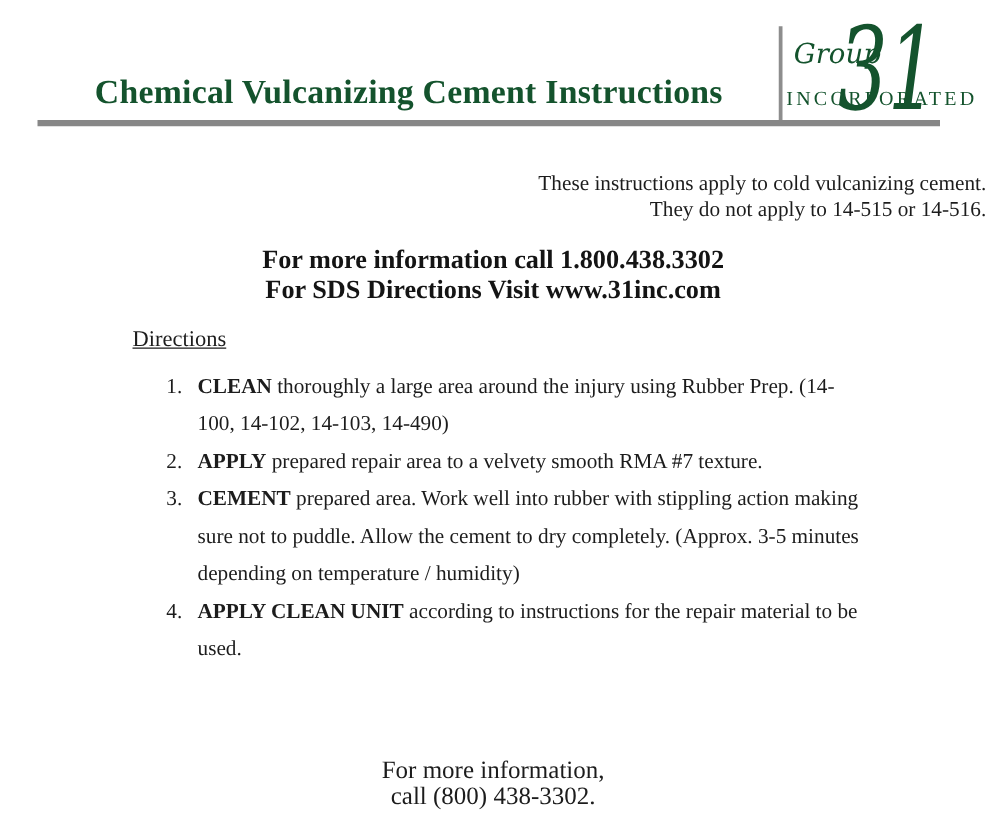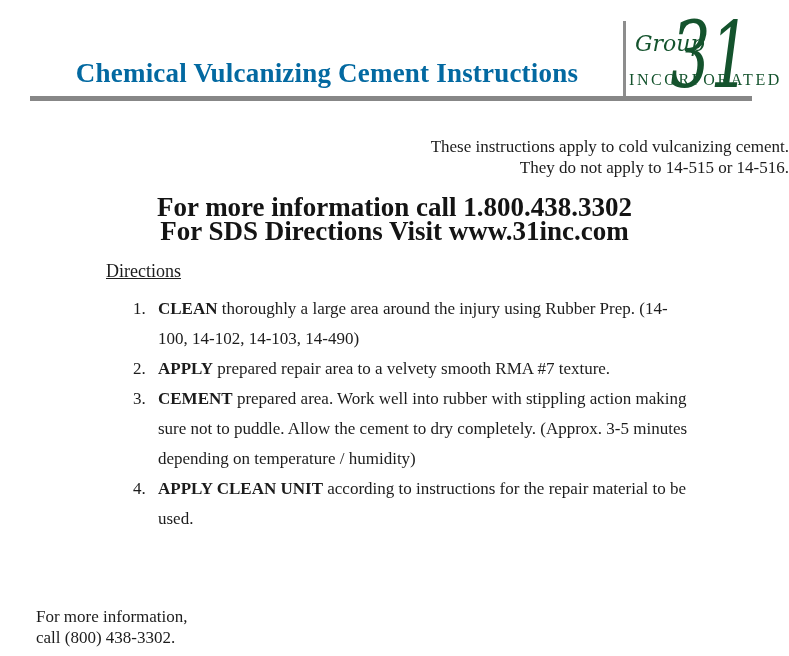--- a/index.html
+++ b/index.html
@@ -9,21 +9,21 @@
     background:#ffffff;
     font-family:"Liberation Serif", serif;
     color:#1c1c1c;
     overflow:hidden;
     margin:0 auto;
   }
   
   .title {
     position:absolute; left:30px; top:58px; width:594px;
     text-align:center;
-    font-size:27px; font-weight:bold; color:#0369a1;
+    font-size:27px; font-weight:bold; color:#14532d;
     letter-spacing:0.2px;
     white-space:nowrap;
   }
   .header-rule {
     position:absolute; left:30px; top:96px; width:722px; height:5px;
     background:#878787;
   }
   .logo-vline {
     position:absolute; left:623px; top:21px; width:3px; height:75px;
     background:#8d8d8d;
@@ -45,40 +45,40 @@
     transform:scaleX(0.68); transform-origin:100% 50%;
     white-space:nowrap;
   }
   
   .intro {
     position:absolute; left:0; right:0; top:136px;
     text-align:right; font-size:17px; line-height:21px;
   }
   .contact {
     position:absolute; left:0; right:0; top:195px;
-    text-align:center; font-size:27px; font-weight:bold; line-height:24px;
+    text-align:center; font-size:21px; font-weight:bold; line-height:24px;
     color:#141414;
   }
   
   .directions-heading {
     position:absolute; left:106px; top:261px;
     font-size:18px; text-decoration:underline;
   }
   .directions-list {
     position:absolute; left:133px; top:294px; width:556px;
     font-size:17px; line-height:30px;
     list-style:none; margin:0; padding:0;
   }
   .directions-list li { position:relative; padding-left:25px; margin:0; }
   .directions-list .num { position:absolute; left:0; top:0; }
   .lead { font-weight:bold; }
   
   .footer {
     position:absolute; left:0; right:0; top:606px;
-    font-size:17px; line-height:21px;margin-left:36px;
+    text-align:center; font-size:20px; line-height:21px;
   }
 </style>
 </head>
 <body>
 
 <div class="page">
 
   <div class="title">Chemical Vulcanizing Cement Instructions</div>
   <div class="logo-vline"></div>
   <div class="header-rule"></div>

